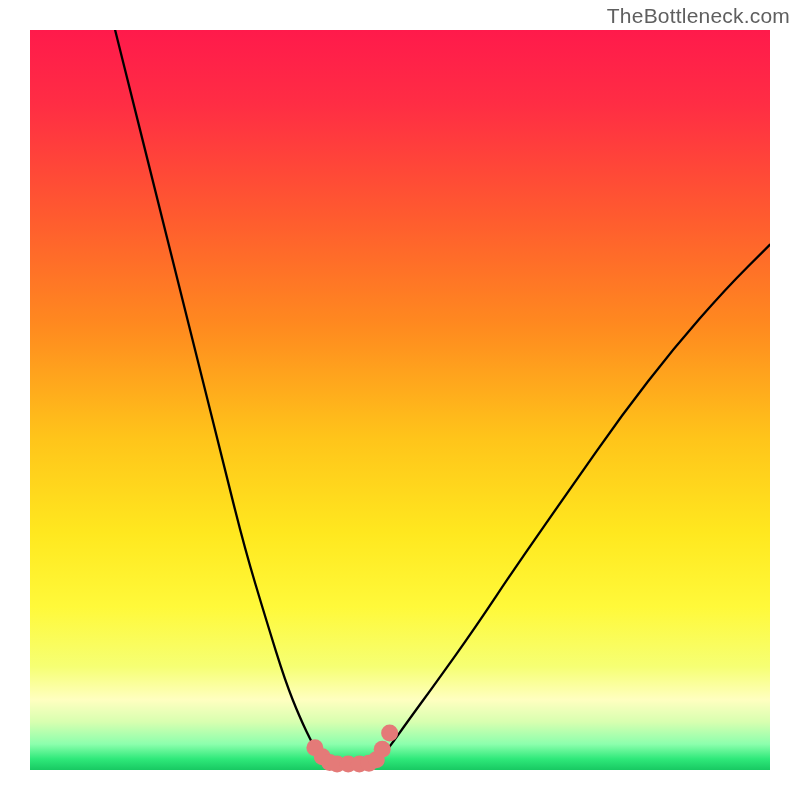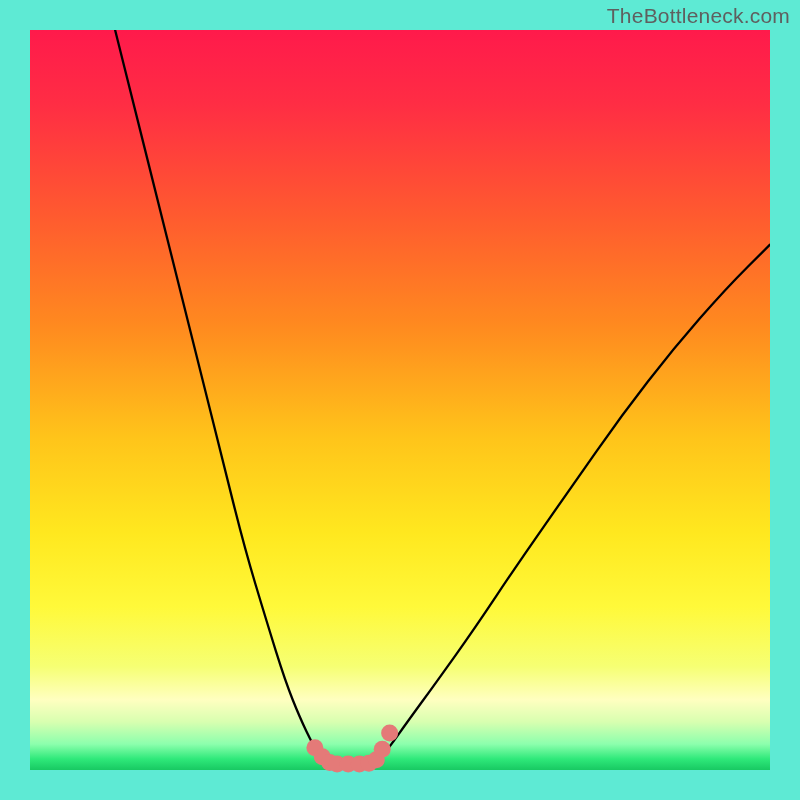--- a/index.html
+++ b/index.html
@@ -8,21 +8,21 @@
     width: 800px;
     height: 800px;
     background: #000;
     overflow: hidden;
     font-family: Arial, Helvetica, sans-serif;
   }
   .stage {
     position: relative;
     width: 800px;
     height: 800px;
-    background: #5eead4;
+    background: #ffffff;
   }
   .watermark {
     position: absolute;
     top: 4px;
     right: 10px;
     color: #5f5f5f;
     font-size: 21px;
     letter-spacing: 0.2px;
     font-weight: 400;
     z-index: 5;

